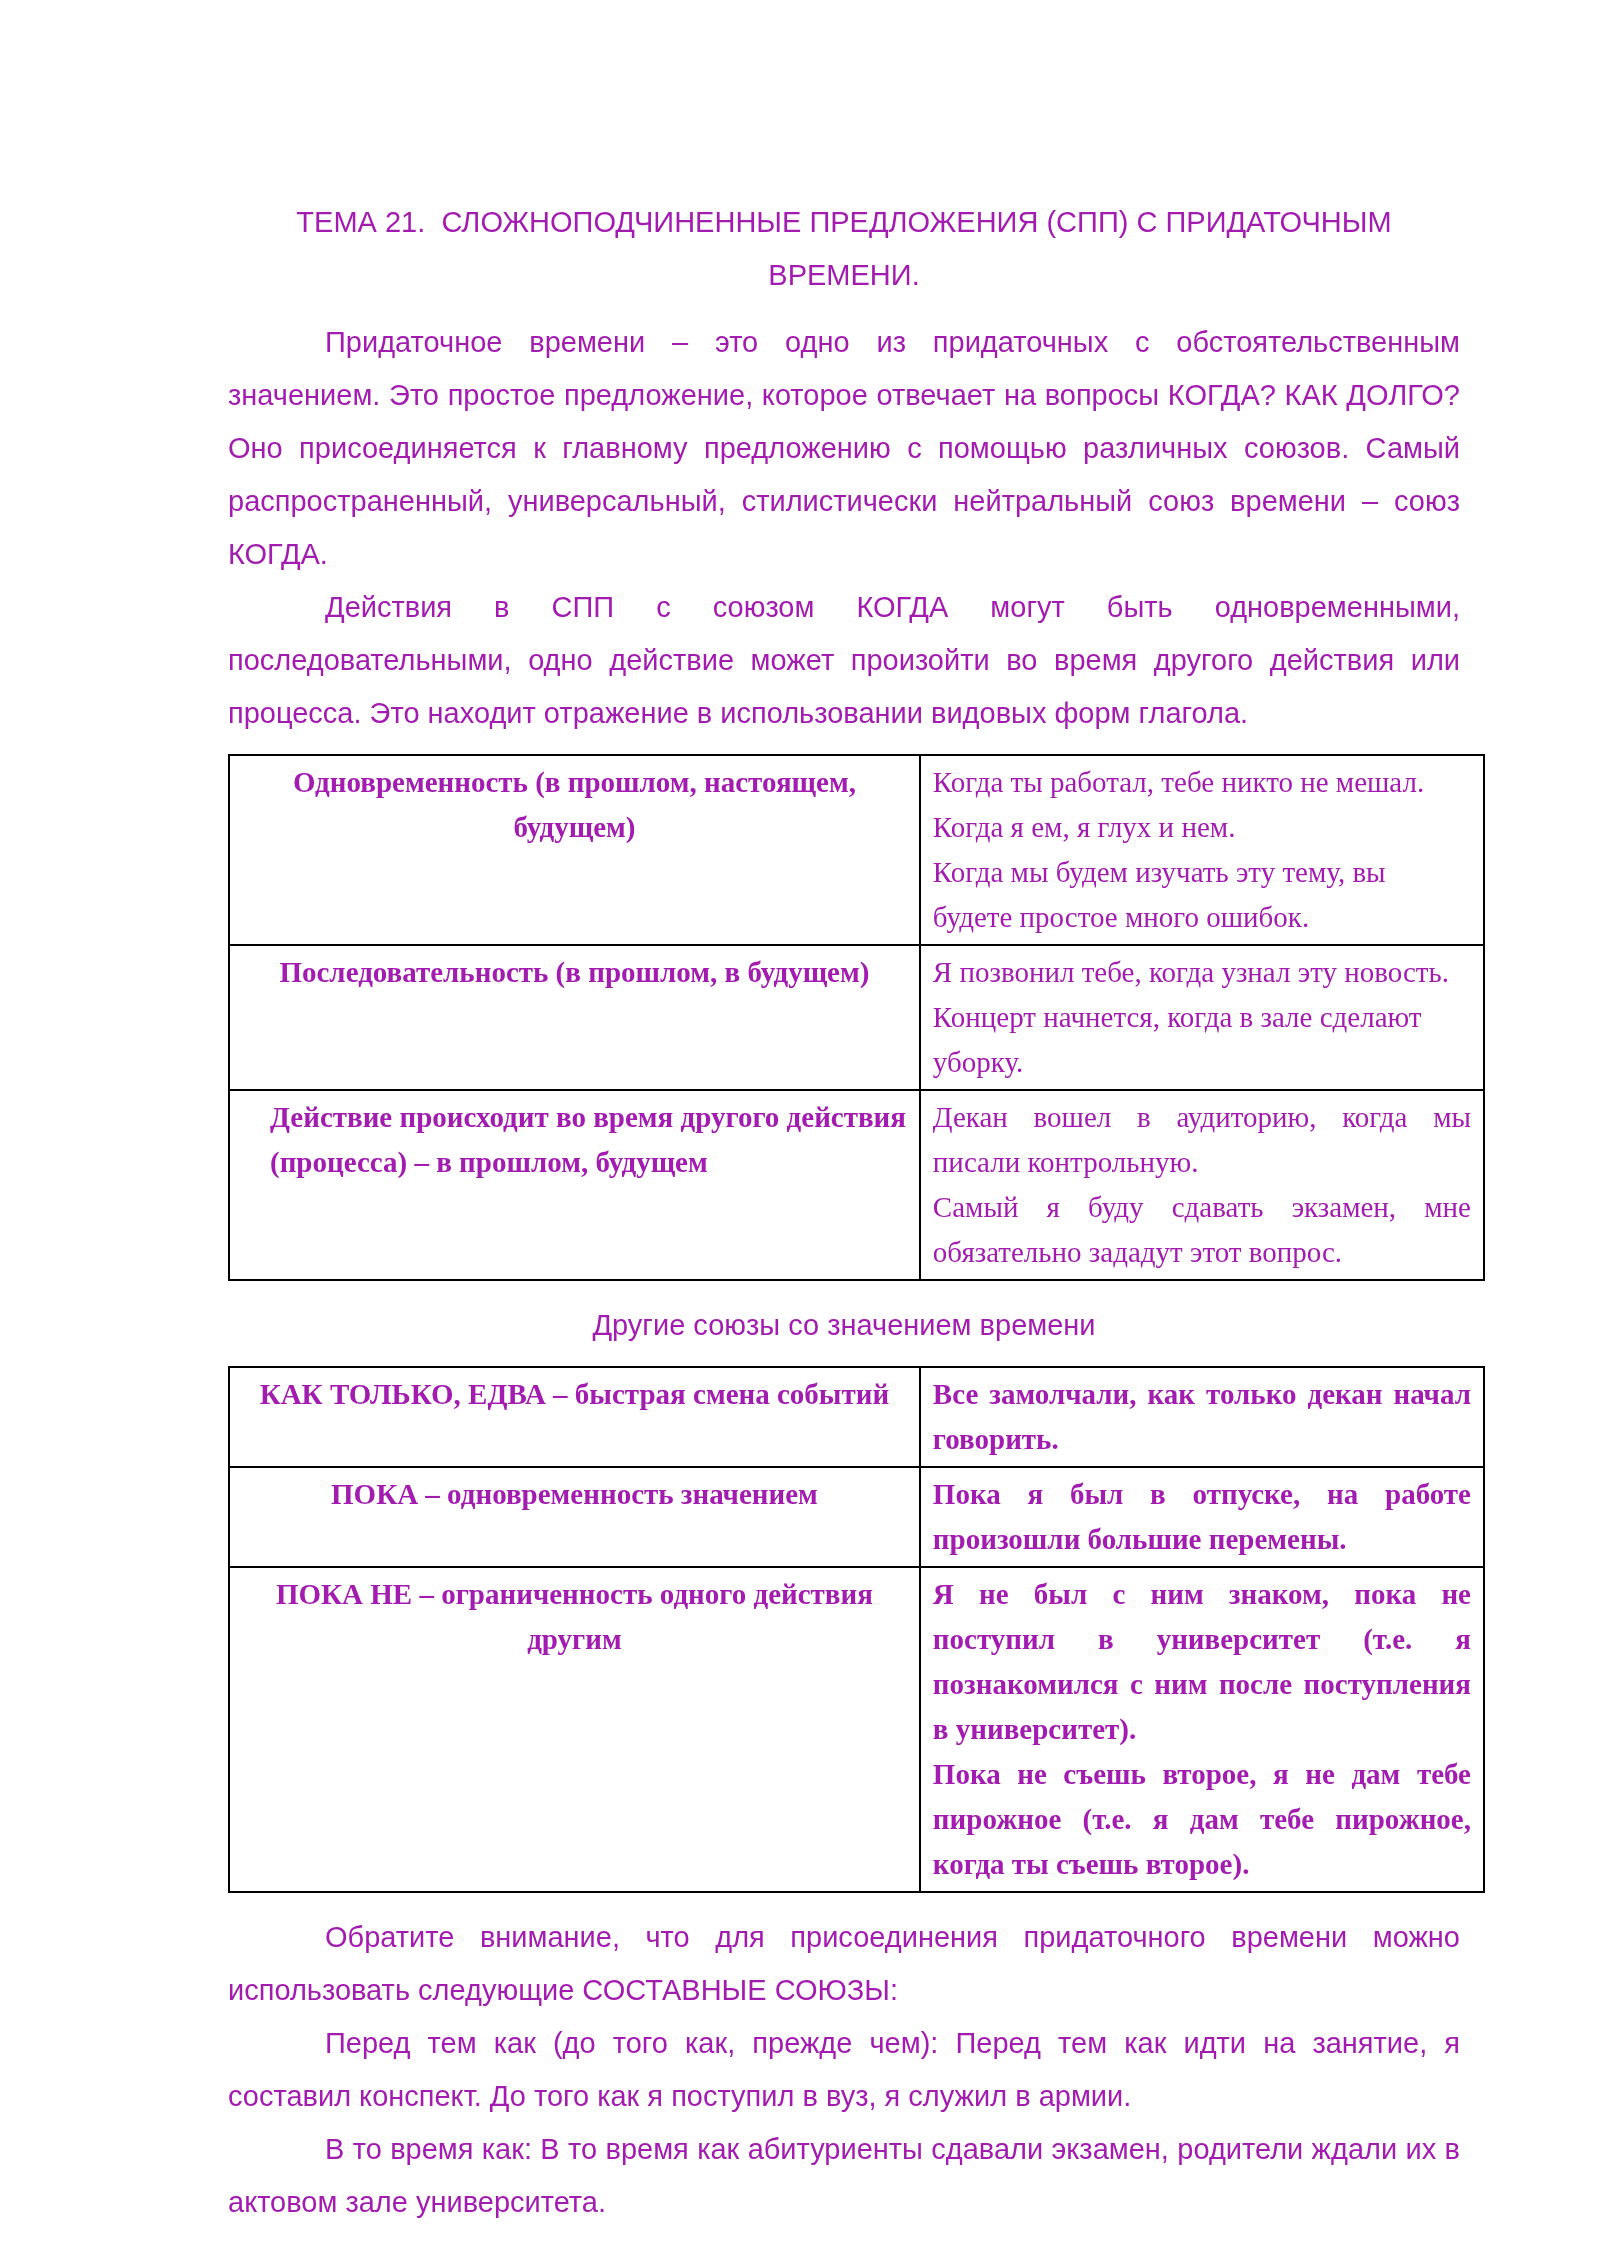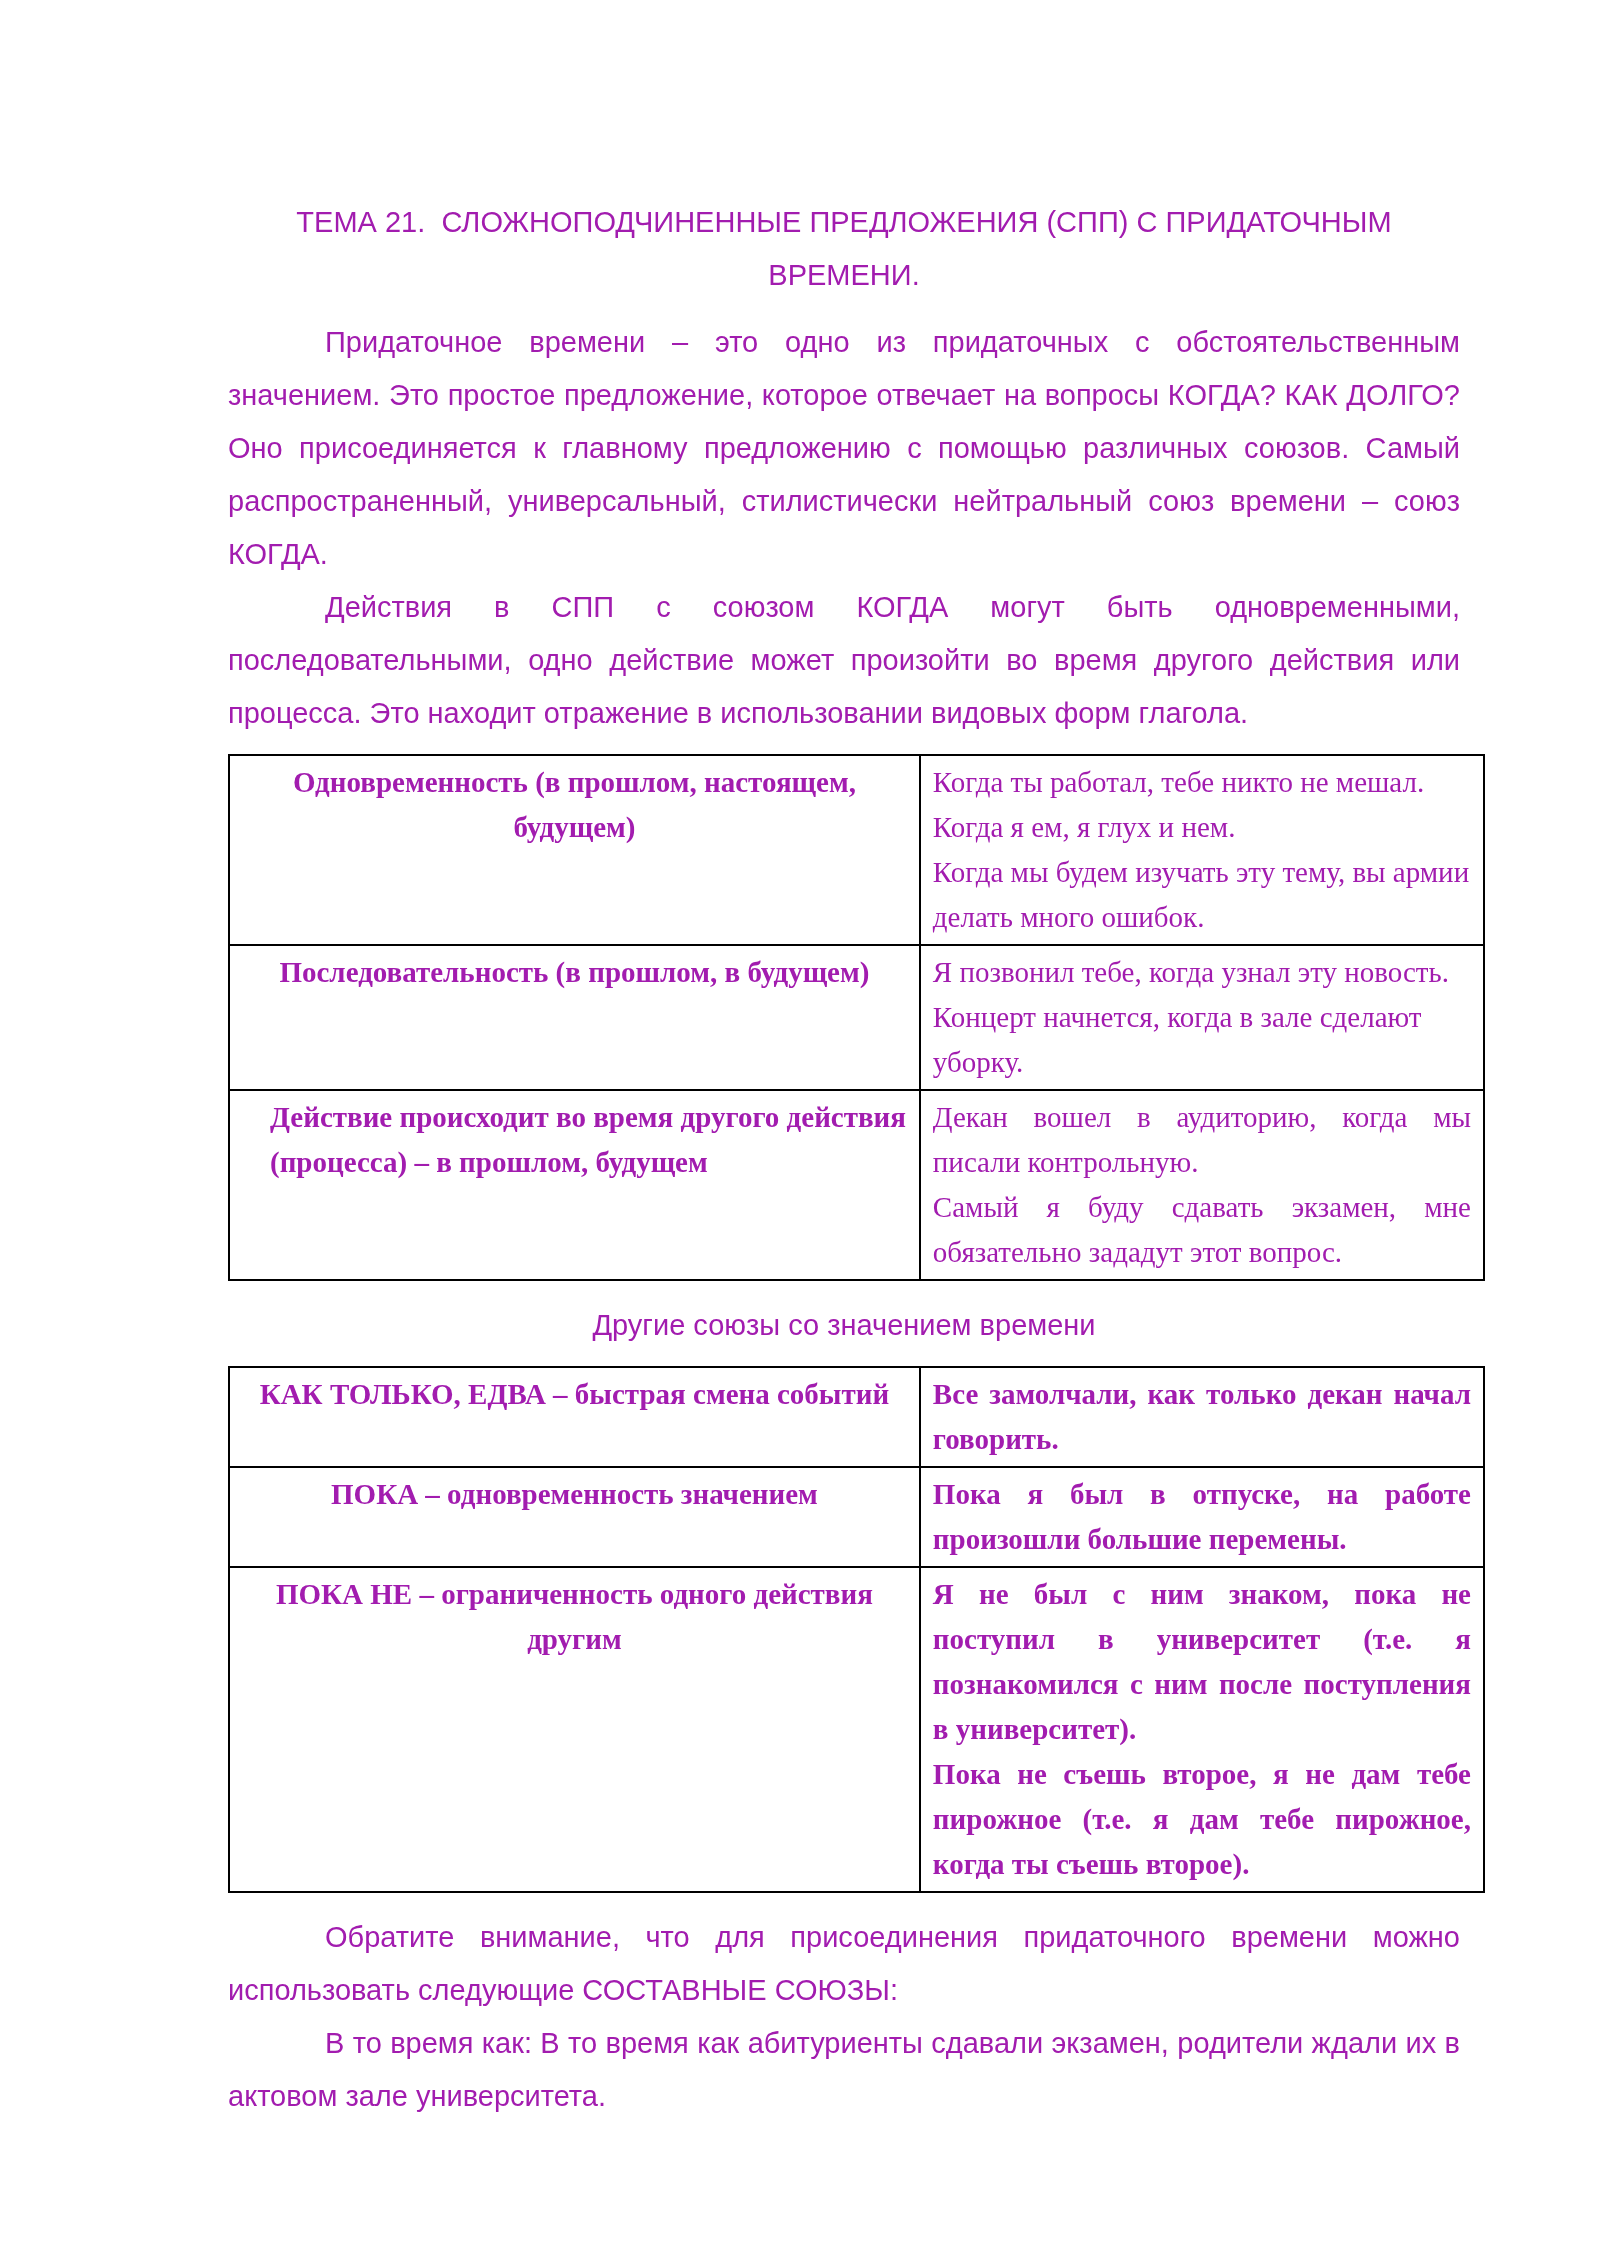--- a/index.html
+++ b/index.html
@@ -88,21 +88,21 @@
   <p class="body-p">Придаточное времени – это одно из придаточных с обстоятельственным значением. Это простое предложение, которое отвечает на вопросы КОГДА? КАК ДОЛГО? Оно присоединяется к главному предложению с помощью различных союзов. Самый распространенный, универсальный, стилистически нейтральный союз времени – союз КОГДА.</p>
   <p class="body-p">Действия в СПП с союзом КОГДА могут быть одновременными, последовательными, одно действие может произойти во время другого действия или процесса. Это находит отражение в использовании видовых форм глагола.</p>
 
   <table class="doc-table">
     <tbody>
         <tr>
       <td class="rule-cell">Одновременность (в прошлом, настоящем, будущем)</td>
       <td class="examples-cell">
         <p>Когда ты работал, тебе никто не мешал.</p>
         <p>Когда я ем, я глух и нем.</p>
-        <p>Когда мы будем изучать эту тему, вы армии делать много ошибок.</p>
+        <p>Когда мы будем изучать эту тему, вы будете простое много ошибок.</p>
       </td>
     </tr>
     <tr>
       <td class="rule-cell">Последовательность (в прошлом, в будущем)</td>
       <td class="examples-cell">
         <p>Я позвонил тебе, когда узнал эту новость.</p>
         <p>Концерт начнется, когда в зале сделают уборку.</p>
       </td>
     </tr>
     <tr>
@@ -136,15 +136,16 @@
       <td class="rule-cell">ПОКА НЕ – ограниченность одного действия другим</td>
       <td class="examples-cell justified bold">
         <p>Я не был с ним знаком, пока не поступил в университет (т.е. я познакомился с ним после поступления в университет).</p>
         <p>Пока не съешь второе, я не дам тебе пирожное (т.е. я дам тебе пирожное, когда ты съешь второе).</p>
       </td>
     </tr>
   </tbody>
     </table>
 
   <p class="body-p">Обратите внимание, что для присоединения придаточного времени можно использовать следующие СОСТАВНЫЕ СОЮЗЫ:</p>
+  <p class="body-p">Перед тем как  (до того как, прежде чем): Перед тем как идти на занятие, я составил конспект.  До того как я поступил в вуз, я служил в армии.</p>
   <p class="body-p">В то время как: В то время как абитуриенты сдавали экзамен, родители ждали их в актовом зале университета.</p>
 
 </div>
 
 </body></html>

